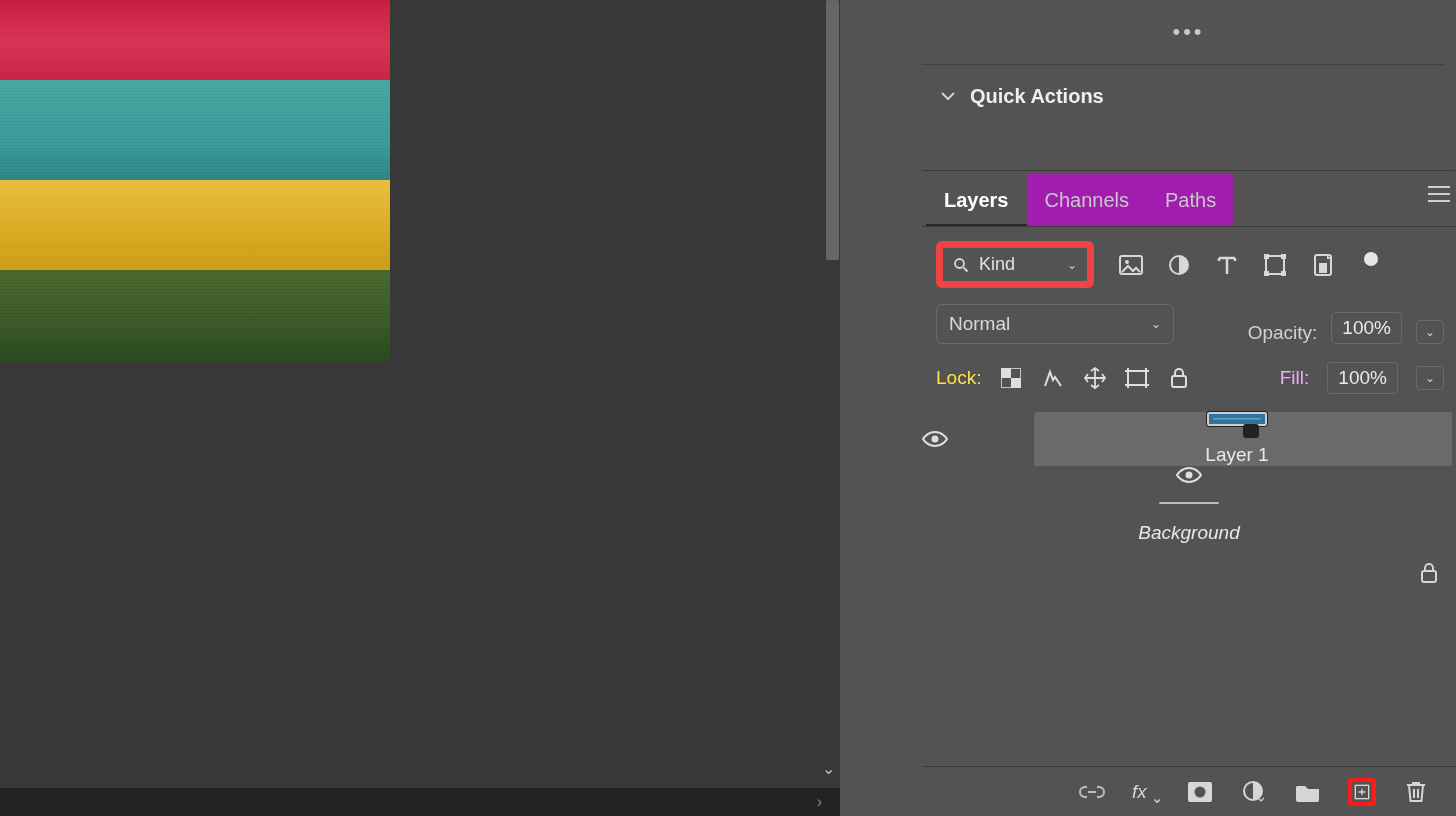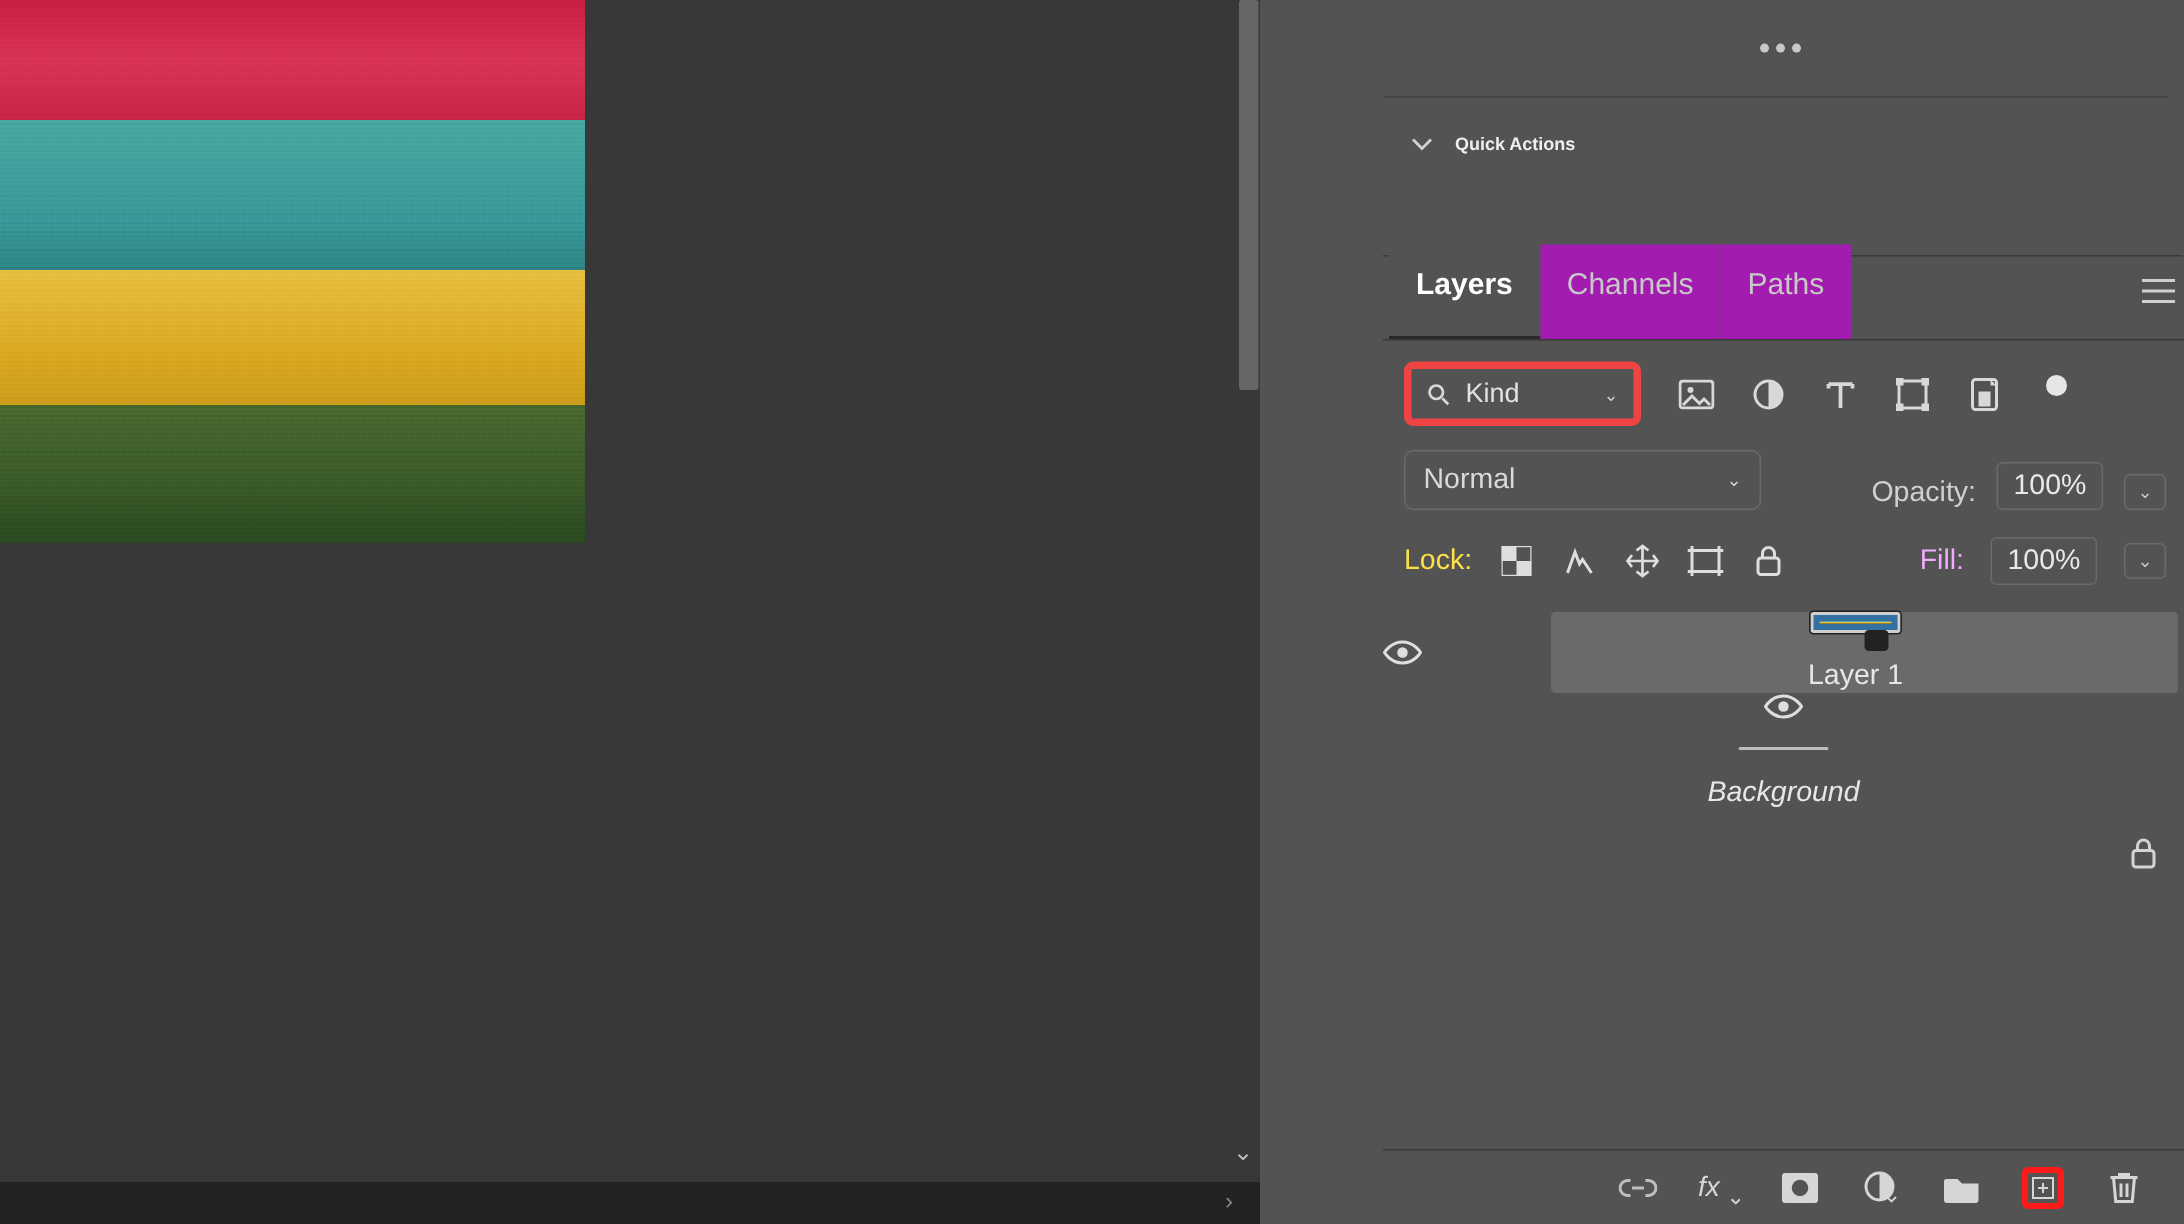--- a/index.html
+++ b/index.html
@@ -25,33 +25,33 @@
 .gap { position: absolute; left: 840px; top: 0; width: 82px; height: 816px; background: #535353; }
 
 
 .right { position: absolute; left: 922px; top: 0; width: 534px; height: 816px; background: #535353; color: #d9d9d9; }
 .props { border-right: 1px solid transparent; }
 .props-top { height: 64px; display: flex; align-items: center; justify-content: center; }
 .ellipsis { color: #c8c8c8; font-size: 22px; letter-spacing: 3px; }
 .props-divider { height: 1px; background: #424242; margin: 0 10px 0 0; }
 .qa { height: 62px; display: flex; align-items: center; padding: 0 18px; gap: 14px; }
 .qa .chev { width: 16px; color: #d0d0d0; }
-.qa-title { font-weight: 700; font-size: 12px; color: #efefef; }
+.qa-title { font-weight: 700; font-size: 20px; color: #efefef; }
 .blank { height: 44px; border-bottom: 1px solid #3a3a3a; }
 
 
 .tabs { height: 56px; display: flex; align-items: flex-end; border-bottom: 1px solid #3a3a3a; padding-left: 4px; position: relative; }
-.tab { padding: 16px 18px 24px; color: #c8c8c8; font-size: 20px; }
+.tab { padding: 16px 18px 14px; color: #c8c8c8; font-size: 20px; }
 .tab.active { background: #535353; color: #fff; font-weight: 700; box-shadow: inset 0 -2px 0 #2a2a2a; }
 .tab:not(.active) { background: #a21caf; }
 .tabmenu { position: absolute; right: 6px; top: 14px; color: #c8c8c8; }
 
 
 .filter-row { padding: 14px 12px 0 14px; display: flex; align-items: center; gap: 18px; }
-.kind-filter { display: flex; align-items: center; gap: 10px; border: 5px solid #ef4444; border-radius: 6px; padding: 6px 10px 6px 10px; width: 158px; position: relative; }
+.kind-filter { display: flex; align-items: center; gap: 10px; border: 7px solid #ef4444; border-radius: 6px; padding: 6px 10px 6px 10px; width: 158px; position: relative; }
 .kind-filter .mag { width: 16px; height: 16px; display: inline-block; }
 .kind-filter .label { font-size: 18px; color: #e2e2e2; }
 .kind-filter .dd { margin-left: auto; color: #cfcfcf; font-size: 12px; }
 .type-icons { display: flex; align-items: center; gap: 22px; margin-left: 6px; }
 .type-icons .ic { width: 26px; height: 26px; display: flex; align-items: center; justify-content: center; color: #d8d8d8; }
 .dot { width: 14px; height: 14px; border-radius: 50%; background: #e6e6e6; display: inline-block; margin-left: 6px; position: relative; top: -6px; }
 
 
 .blend-row { display: flex; align-items: flex-end; padding: 16px 12px 0 14px; gap: 14px; }
 .blend-select { display: flex; align-items: center; justify-content: space-between; border: 1px solid #6a6a6a; border-radius: 6px; padding: 8px 12px; width: 238px; font-size: 19px; }

